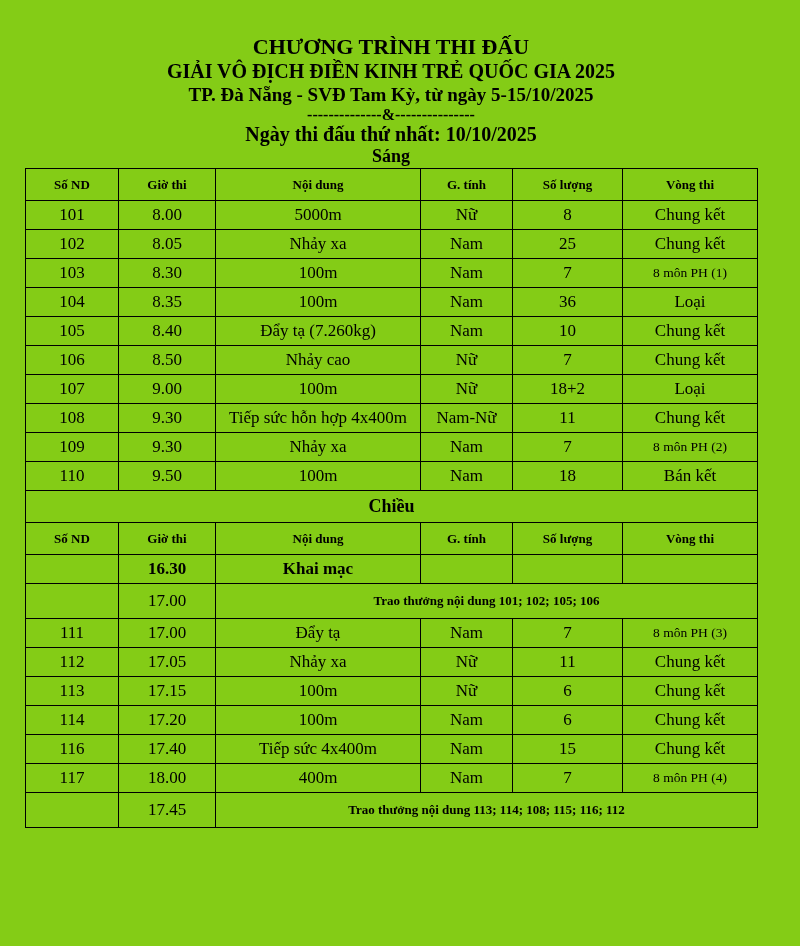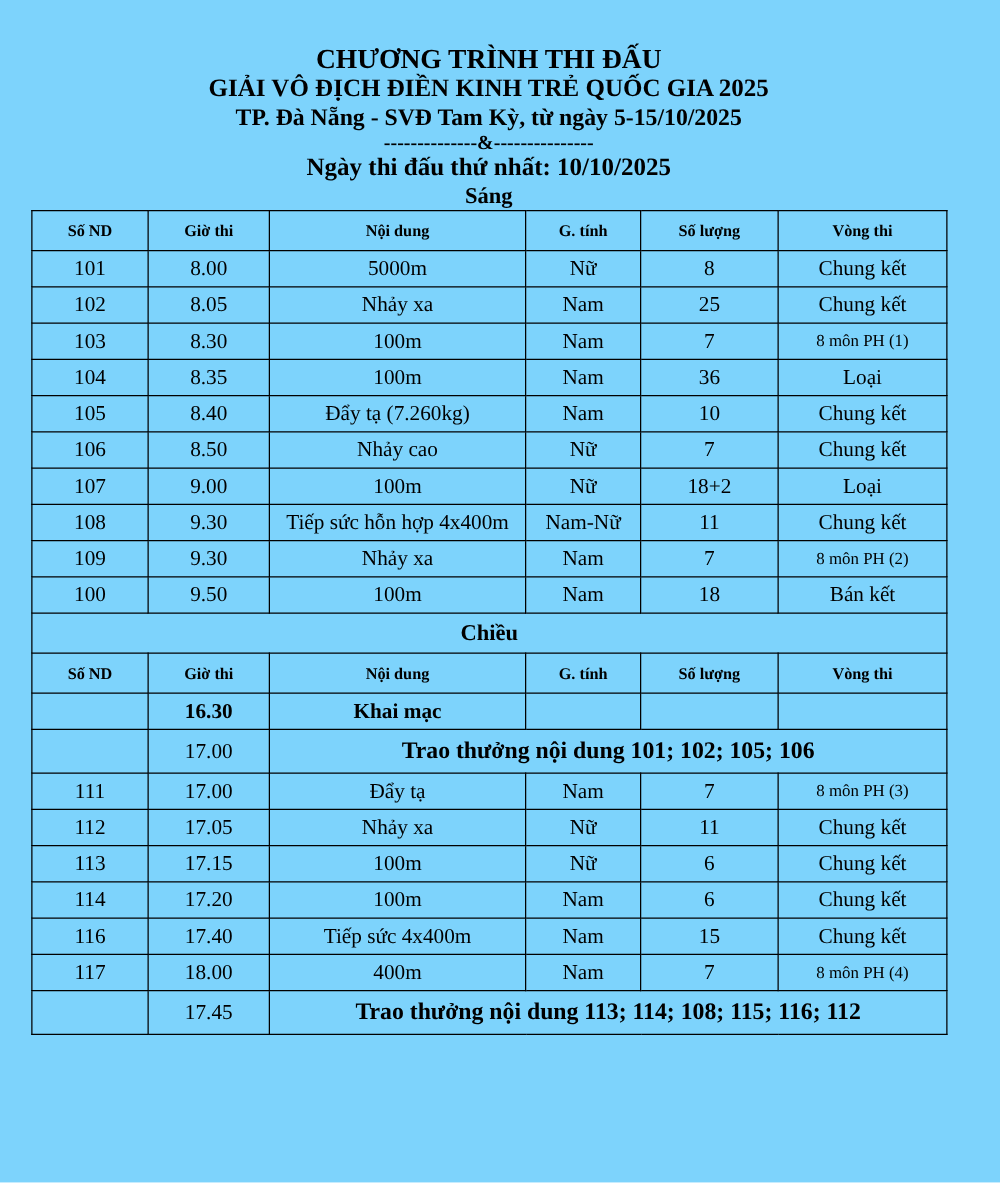--- a/index.html
+++ b/index.html
@@ -6,21 +6,21 @@
     margin: 0;
     padding: 0;
     background: #ffffff;
     color: #000000;
     font-family: "Liberation Serif", "DejaVu Serif", serif;
   }
   .page {
     position: relative;
     width: 800px;
     height: 946px;
-    background: #7dd3fc;
+    background: #84cc16;
     overflow: hidden;
   }
   .titles {
     padding-top: 34px;
     margin-left: 25px;
     width: 732px;
     text-align: center;
   }
   .t1 {
     font-size: 22px;
@@ -82,21 +82,21 @@
   }
   .bold-row td {
     font-weight: bold;
     border-radius: 13px;
   }
   td.small {
     font-size: 13.5px;
   }
   td.award {
     font-weight: bold;
-    font-size: 19px;
+    font-size: 13px;
   }
   .award-row td {
     height: 34px;
   }
   .col-no     { width: 93px; }
   .col-time   { width: 97px; }
   .col-event  { width: 205px; }
   .col-gender { width: 92px; }
   .col-qty    { width: 110px; }
   .col-round  { width: 135px; }
@@ -199,21 +199,21 @@
         </tr>
         <tr>
           <td>109</td>
           <td>9.30</td>
           <td>Nhảy xa</td>
           <td>Nam</td>
           <td>7</td>
           <td class="small">8 môn PH (2)</td>
         </tr>
         <tr>
-          <td>100</td>
+          <td>110</td>
           <td>9.50</td>
           <td>100m</td>
           <td>Nam</td>
           <td>18</td>
           <td>Bán kết</td>
         </tr>
         <tr class="session-row">
           <td colspan="6">Chiều</td>
         </tr>
         <tr>

